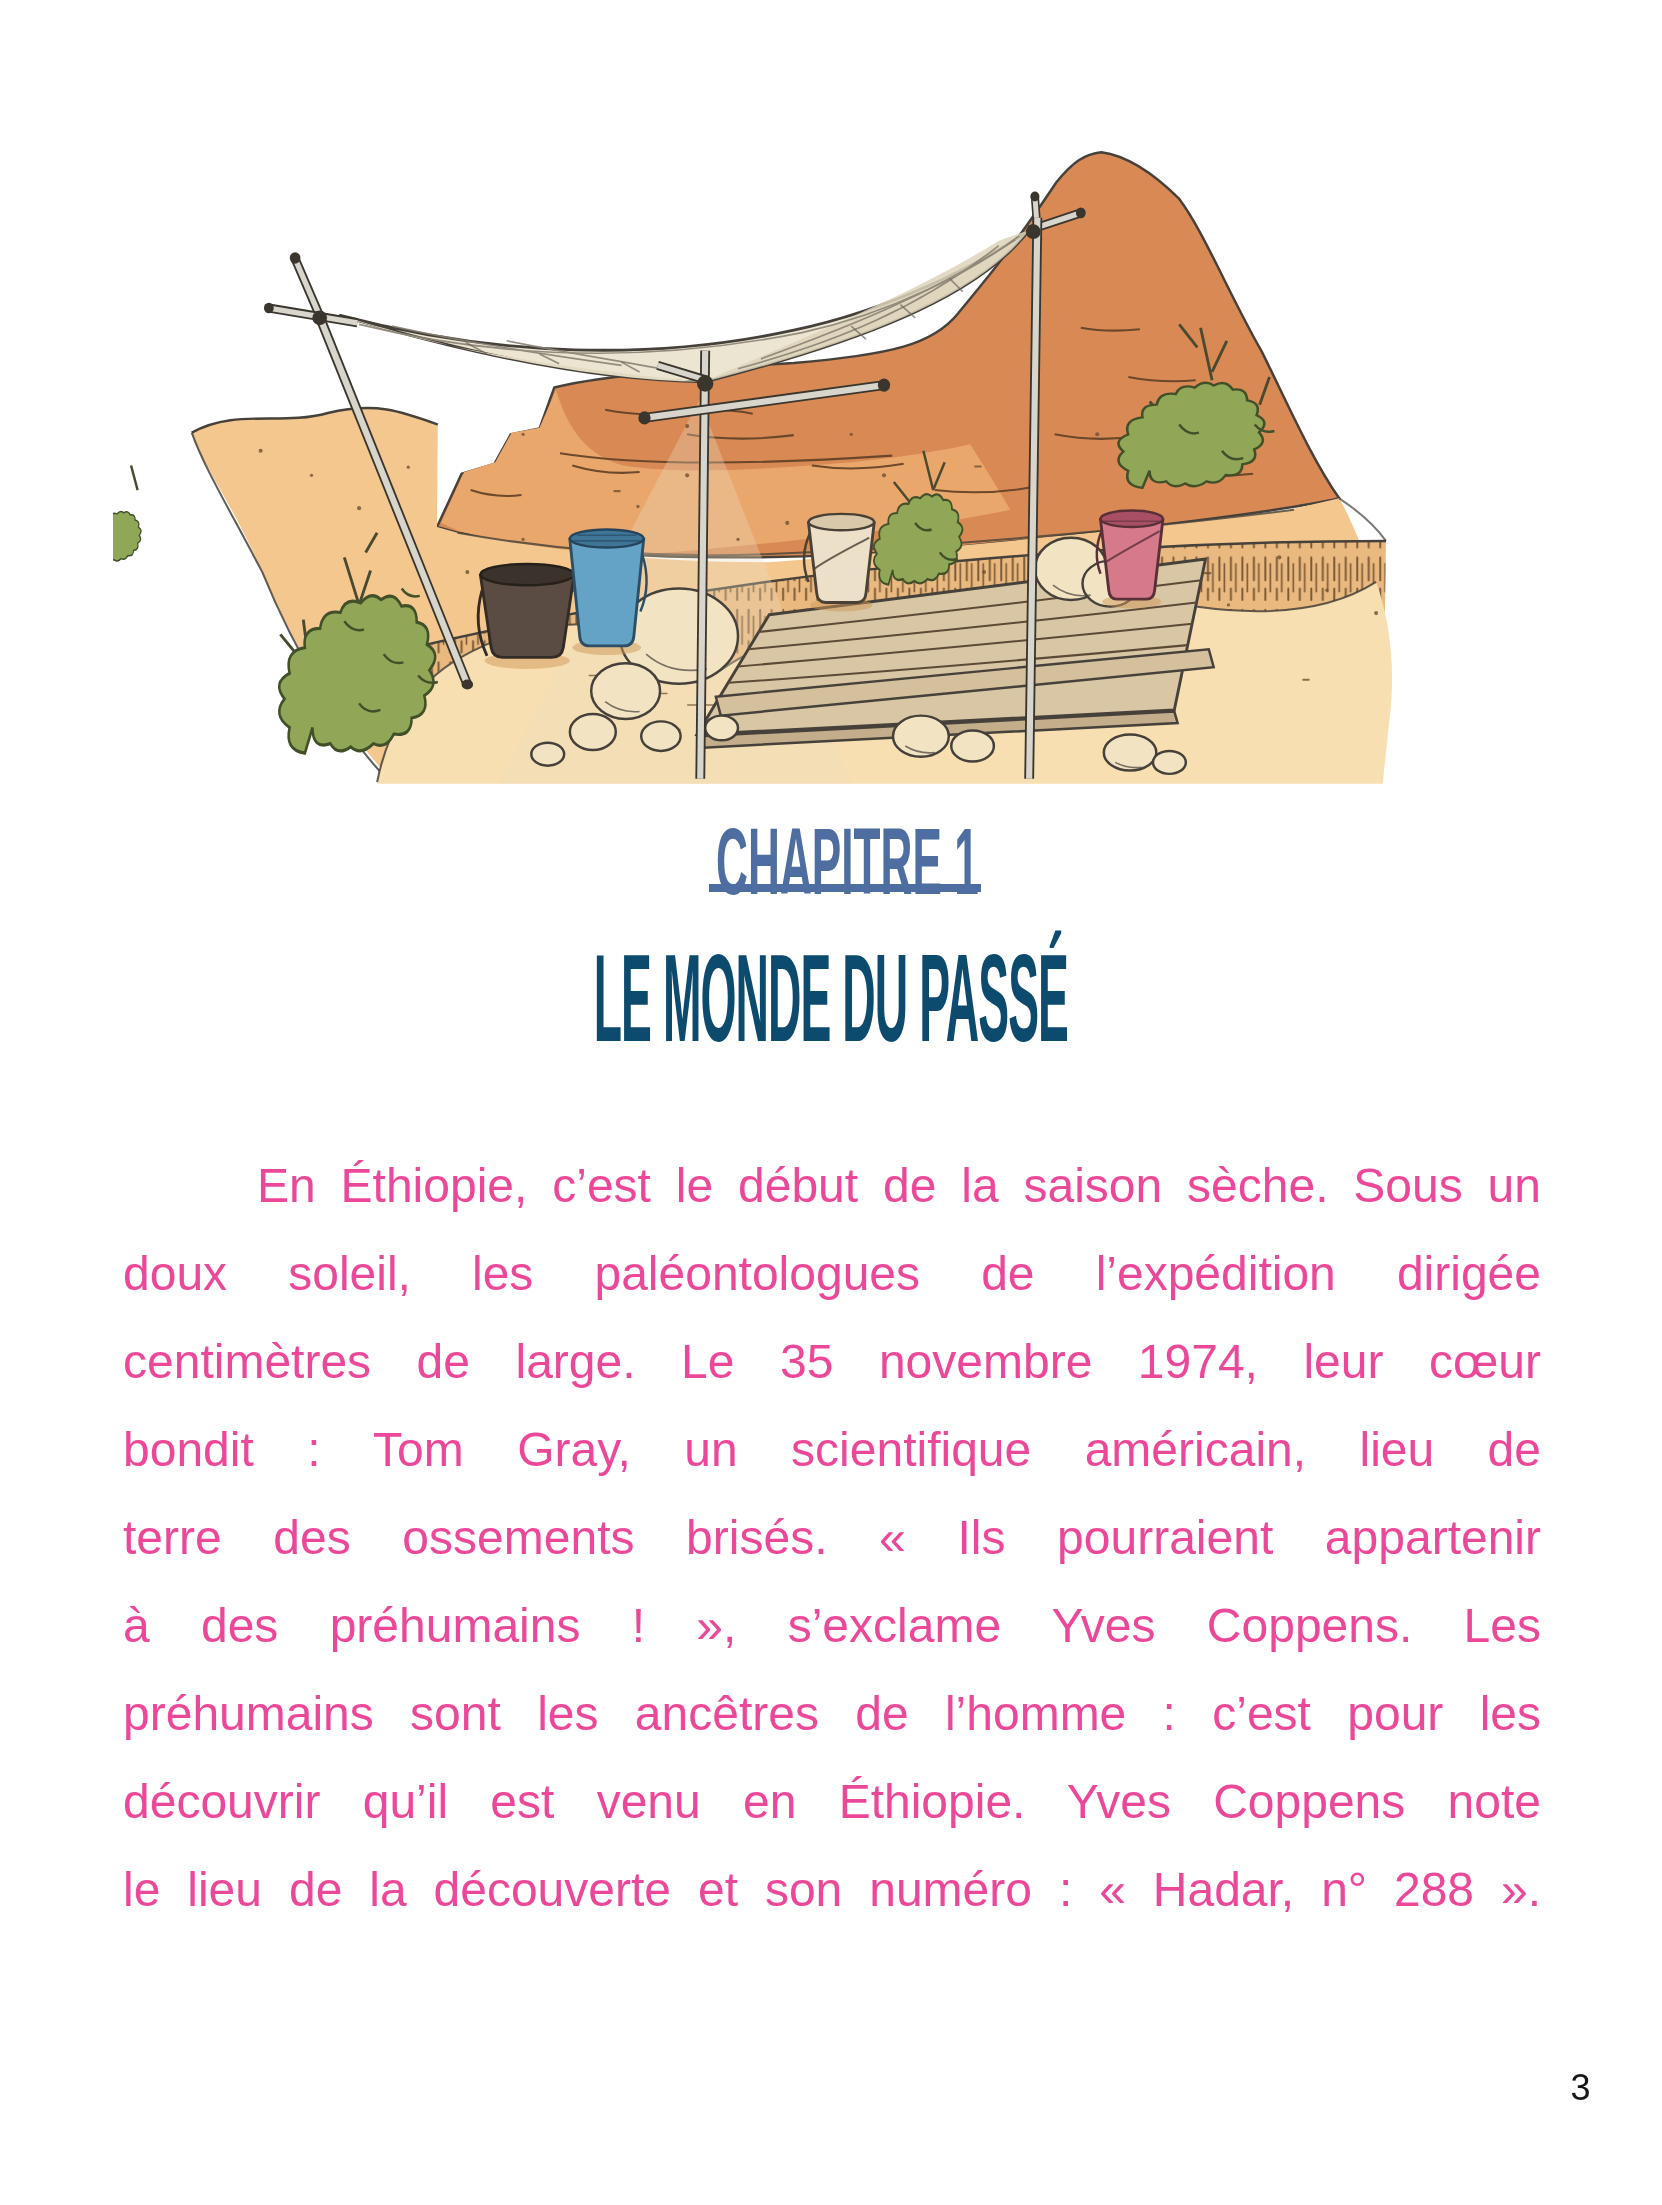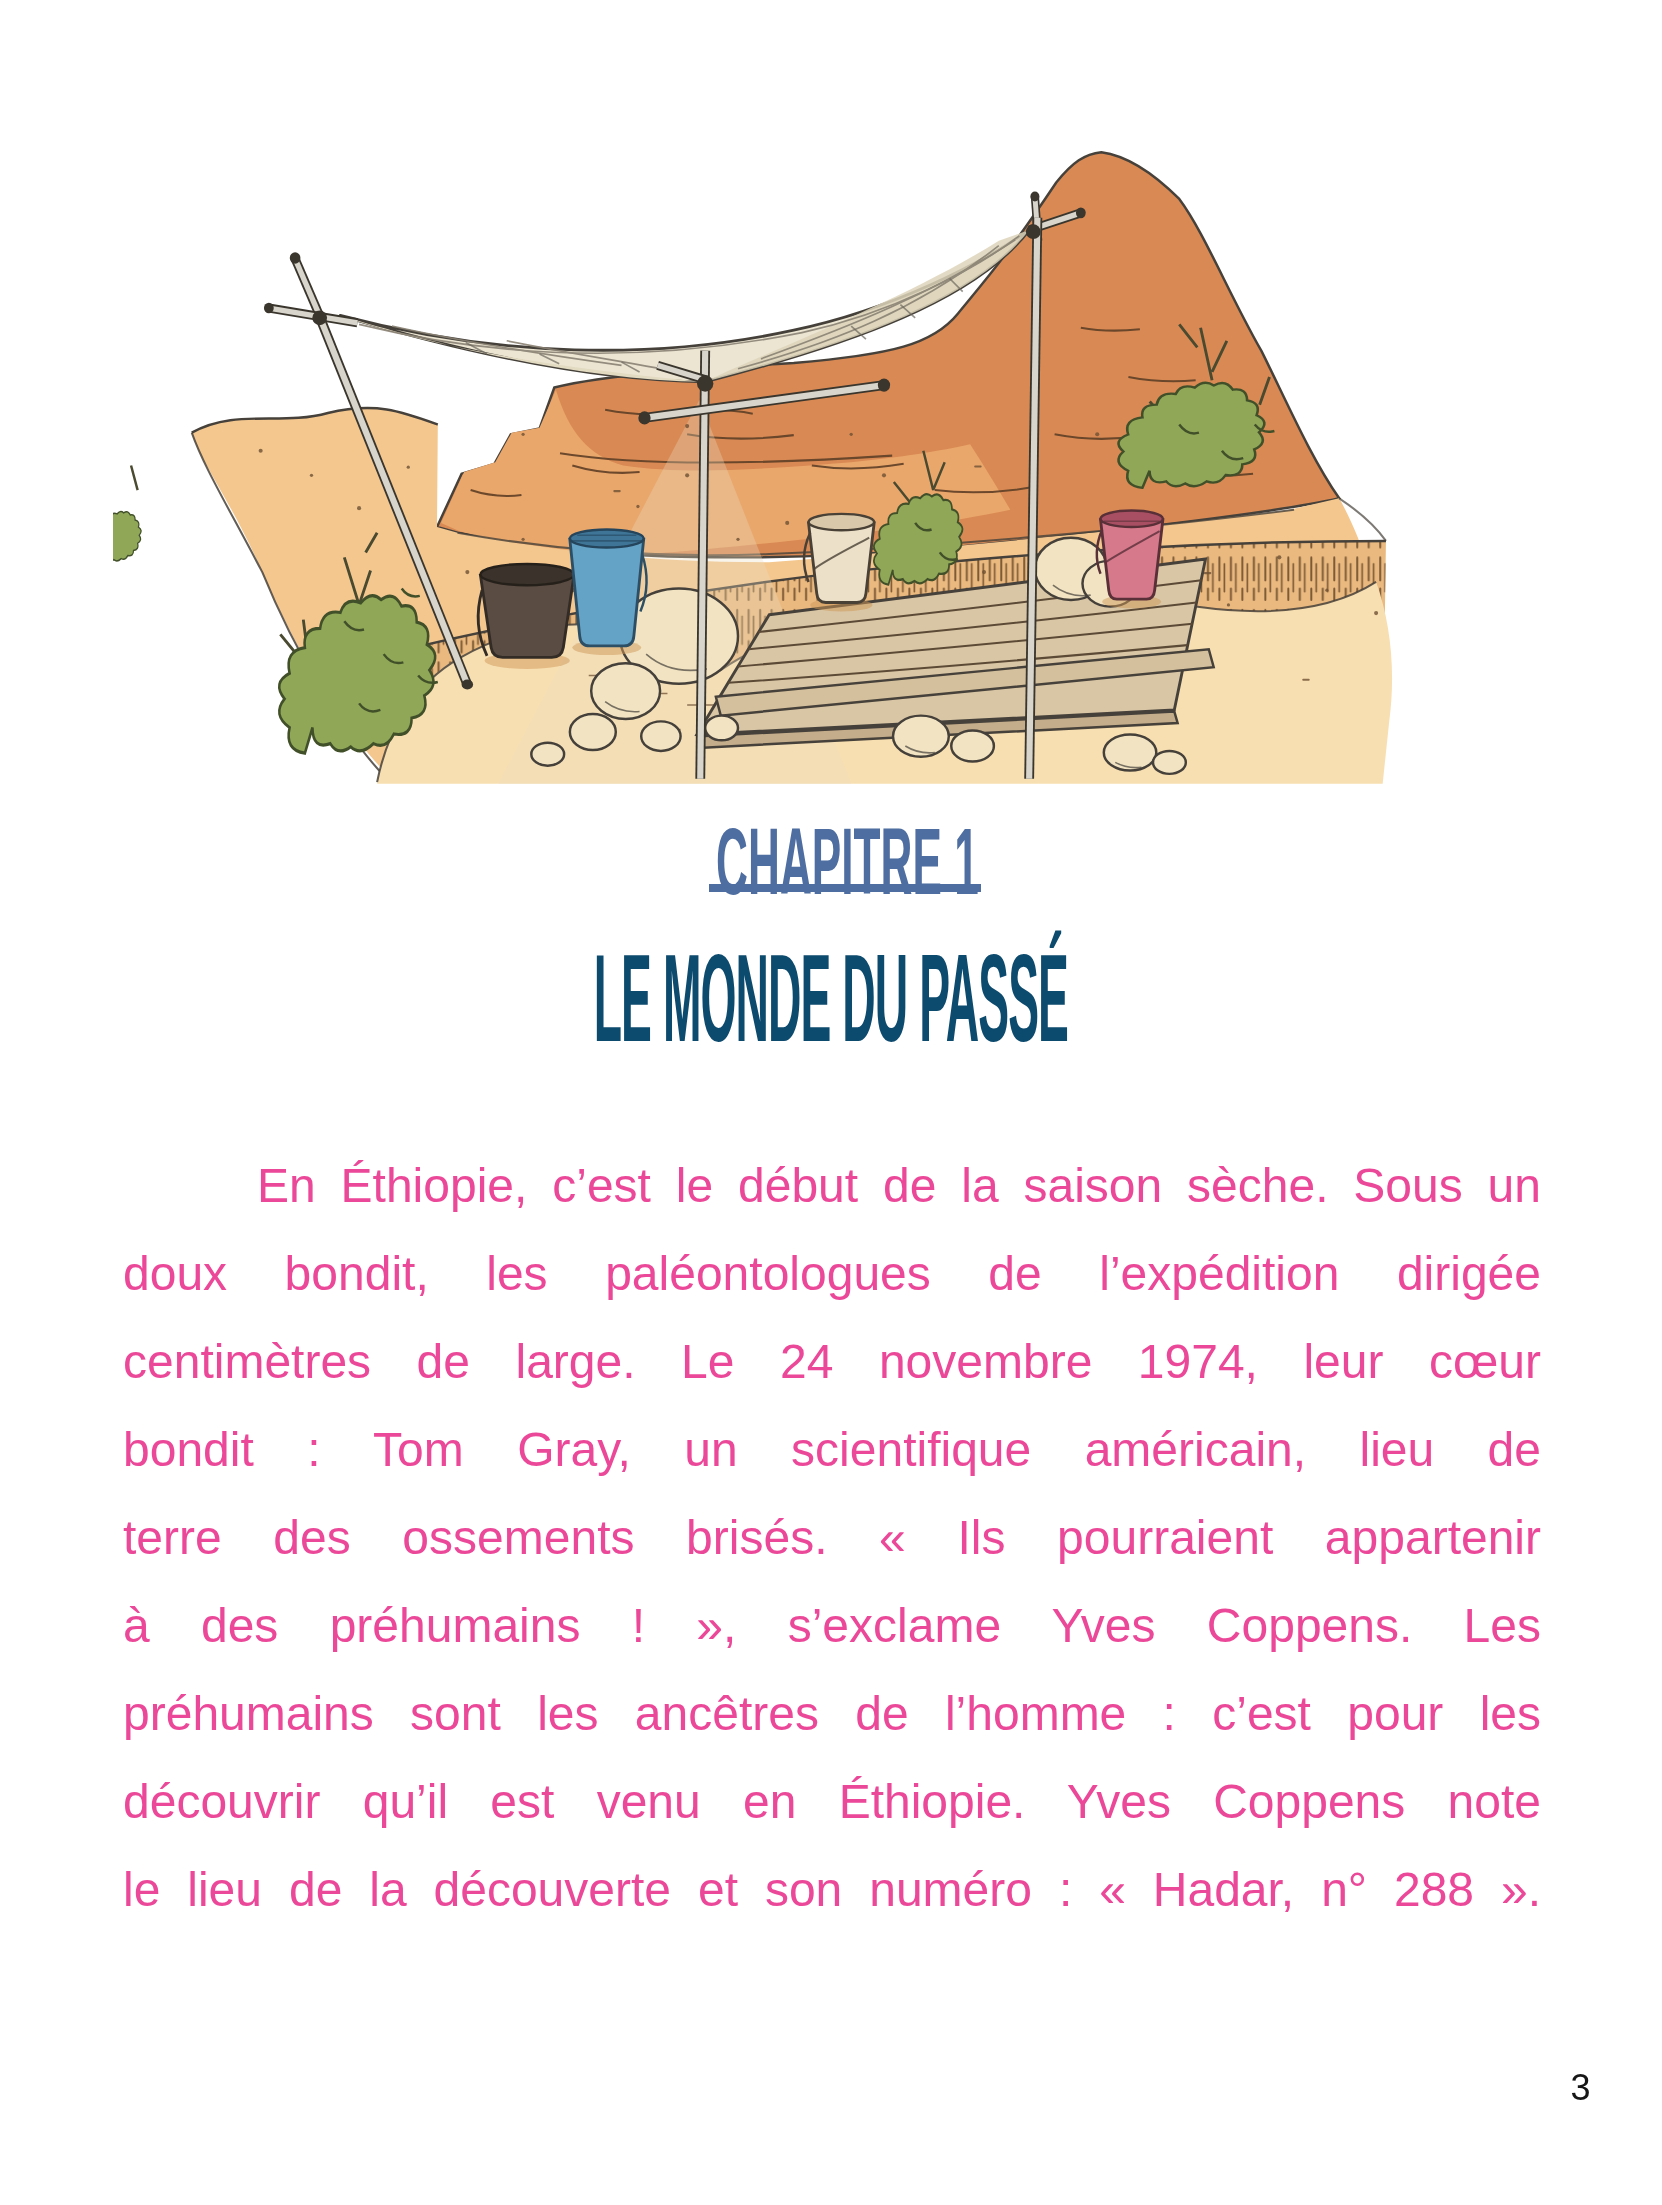--- a/index.html
+++ b/index.html
@@ -299,22 +299,22 @@
     </g>
   </svg>
 </figure>
 
 <h2 class="chapter-label"><span class="squeeze">CHAPITRE 1</span></h2>
 <div class="chapter-underline"></div>
 <h1 class="chapter-title"><span class="squeeze">LE MONDE DU PASSÉ</span></h1>
 
 <div class="body-text">
   <div class="line indent">En Éthiopie, c’est le début de la saison sèche. Sous un</div>
-  <div class="line">doux bondit, les paléontologues de l’expédition dirigée</div>
-  <div class="line">centimètres de large. Le 24 novembre 1974, leur cœur</div>
+  <div class="line">doux soleil, les paléontologues de l’expédition dirigée</div>
+  <div class="line">centimètres de large. Le 35 novembre 1974, leur cœur</div>
   <div class="line">bondit : Tom Gray, un scientifique américain, lieu de</div>
   <div class="line">terre des ossements brisés. « Ils pourraient appartenir</div>
   <div class="line">à des préhumains ! », s’exclame Yves Coppens. Les</div>
   <div class="line">préhumains sont les ancêtres de l’homme : c’est pour les</div>
   <div class="line">découvrir qu’il est venu en Éthiopie. Yves Coppens note</div>
   <div class="line">le lieu de la découverte et son numéro : « Hadar, n° 288 ».</div>
 </div>
 
 <div class="page-number">3</div>
 

